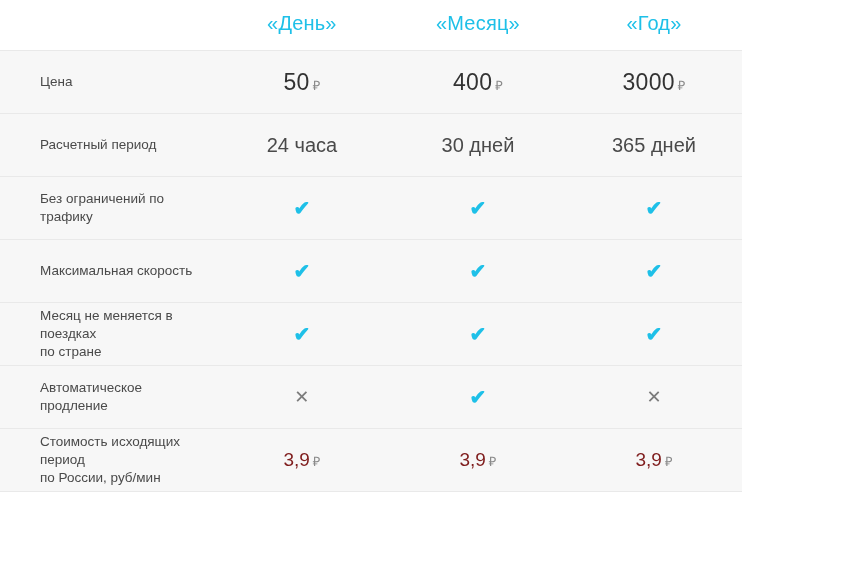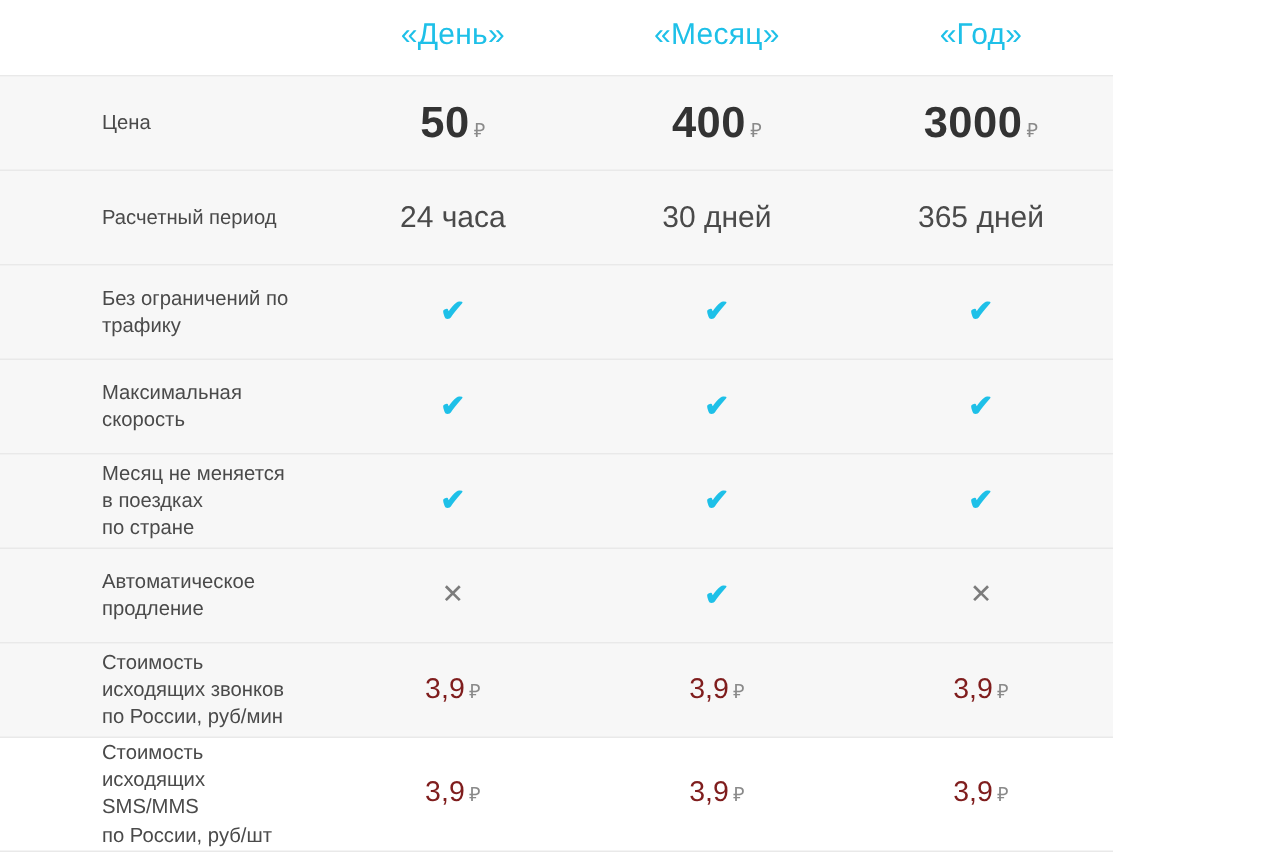--- a/index.html
+++ b/index.html
@@ -46,30 +46,30 @@
   tbody td {
     border-top: 1px solid #e9e9e9;
     height: 60px;
     vertical-align: middle;
     text-align: center;
   }
   tbody tr:last-child td { border-bottom: 1px solid #e9e9e9; }
 
   td.feature {
     text-align: left;
-    padding-left: 68px;
+    padding-left: 40px;
     padding-right: 18px;
     font-size: 13.5px;
     color: #4a4a4a;
     line-height: 1.35;
   }
 
   .price-big {
-    font-size: 29px;
-    font-weight: bold;
+    font-size: 23px;
+    font-weight: normal;
     color: #333333;
     letter-spacing: 0.3px;
   }
   .price-mid {
     font-size: 19px;
     color: #7f1d1d;
   }
   .rub {
     font-size: 13px;
     font-weight: normal;
@@ -199,44 +199,29 @@
       <td>
         <span class="check">✔</span>
       </td>
       <td>
         <span class="cross">✕</span>
       </td>
     </tr>
 
     <tr class="shaded">
       <td class="feature">
-        <span class="two-line">Стоимость исходящих звонков</span>
+        <span class="two-line">Стоимость исходящих период</span>
         <span class="two-line">по России, руб/мин</span>
       </td>
       <td>
         <span class="price-mid">3,9</span><span class="rub">₽</span>
       </td>
       <td>
         <span class="price-mid">3,9</span><span class="rub">₽</span>
       </td>
       <td>
         <span class="price-mid">3,9</span><span class="rub">₽</span>
       </td>
     </tr>
 
-    <tr>
-      <td class="feature">
-        <span class="two-line">Стоимость исходящих SMS/MMS</span>
-        <span class="two-line">по России, руб/шт</span>
-      </td>
-      <td>
-        <span class="price-mid">3,9</span><span class="rub">₽</span>
-      </td>
-      <td>
-        <span class="price-mid">3,9</span><span class="rub">₽</span>
-      </td>
-      <td>
-        <span class="price-mid">3,9</span><span class="rub">₽</span>
-      </td>
-    </tr>
 
   </tbody>
 </table>
 
 </body></html>

